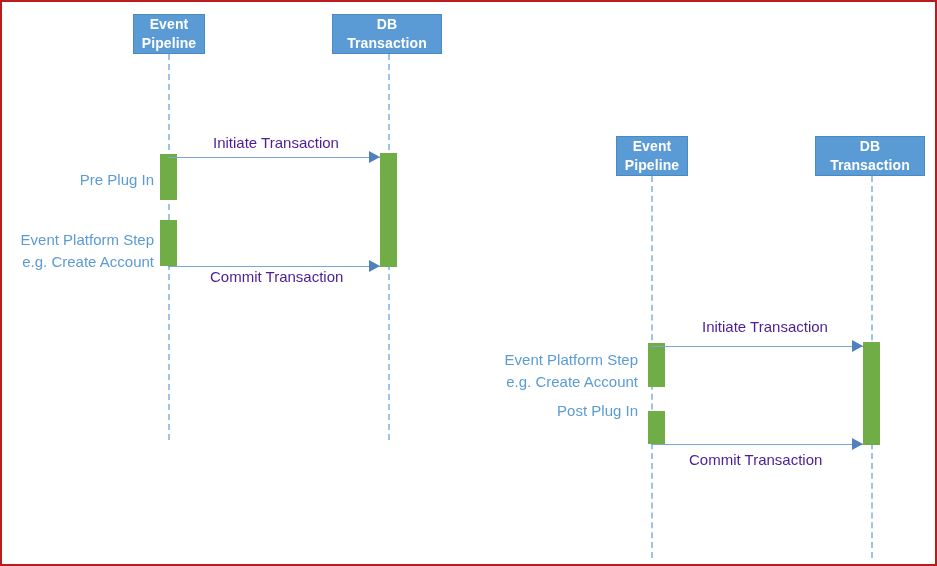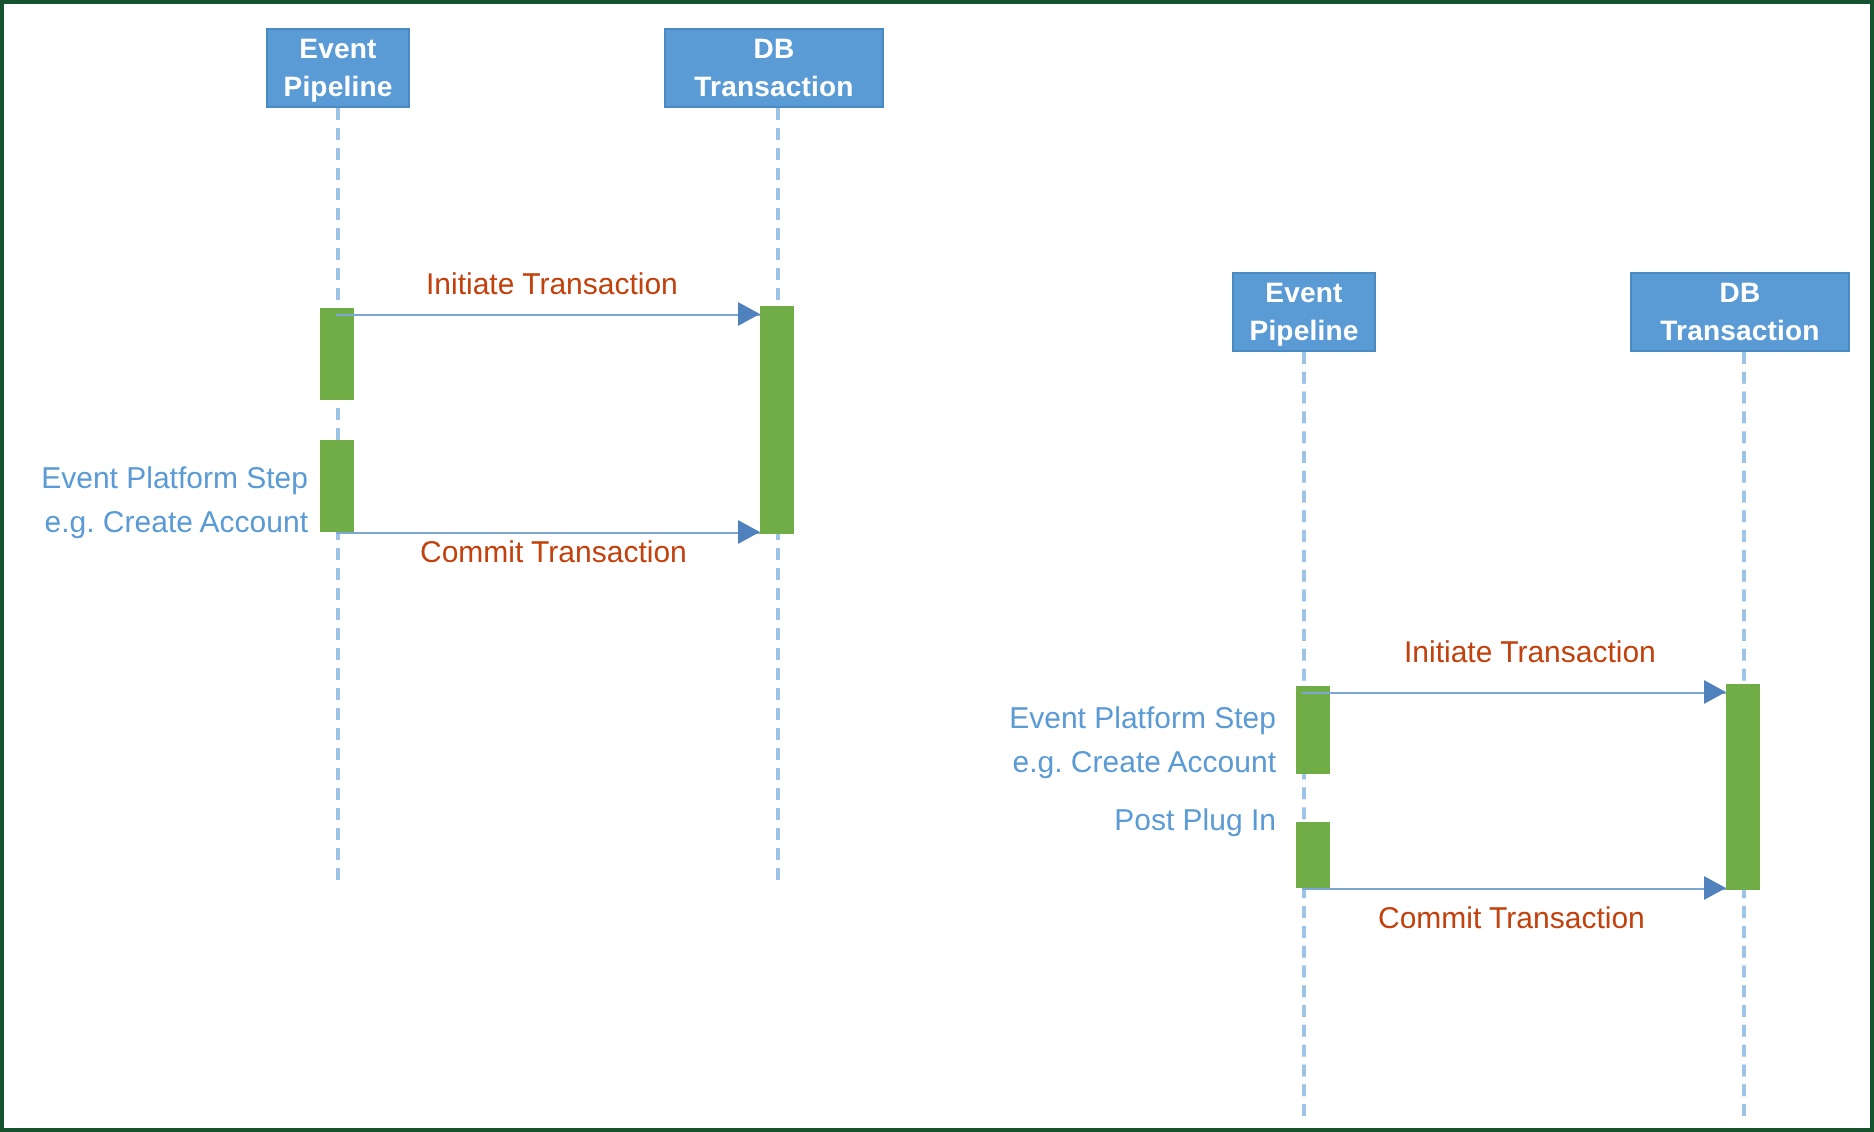--- a/index.html
+++ b/index.html
@@ -6,21 +6,21 @@
   html, body {
     margin: 0;
     padding: 0;
     background: #ffffff;
   }
   #canvas {
     position: relative;
     width: 937px;
     height: 566px;
     background: #ffffff;
-    border: 2px solid #14532d;
+    border: 2px solid #b91c1c;
     box-sizing: border-box;
     overflow: hidden;
     font-family: "Liberation Sans", sans-serif;
   }
   .diagram {
     position: absolute;
     top: 0;
     left: 0;
     width: 100%;
     height: 100%;
@@ -68,21 +68,21 @@
     width: 0;
     height: 0;
     border-top: 6px solid transparent;
     border-bottom: 6px solid transparent;
     border-left: 11px solid #4f81bd;
   }
 
   
   .msg-label {
     position: absolute;
-    color: #c2410c;
+    color: #4c1d95;
     font-size: 15px;
     line-height: 20px;
     white-space: nowrap;
   }
   .side-label {
     position: absolute;
     color: #5b9bd5;
     font-size: 15px;
     line-height: 22px;
     text-align: right;
@@ -117,20 +117,23 @@
     <div class="activation" style="left:378px; top:151px; width:17px; height:114px;"></div>
 
     <div class="message-line" style="left:166px; top:155px; width:212px;"></div>
     <div class="arrowhead" style="left:367px; top:149px;"></div>
     <div class="msg-label" style="left:211px; top:131px;">Initiate Transaction</div>
 
     <div class="message-line" style="left:166px; top:264px; width:212px;"></div>
     <div class="arrowhead" style="left:367px; top:258px;"></div>
     <div class="msg-label" style="left:208px; top:265px;">Commit Transaction</div>
 
+    <div class="side-label" style="left:48px; top:167px; width:104px;">
+      <div>Pre Plug In</div>
+    </div>
 
     <div class="side-label" style="left:8px; top:227px; width:144px;">
       <div>Event Platform Step</div>
       <div>e.g. Create Account</div>
     </div>
   </div>
 
   <div class="diagram">
 
     <div class="participant" style="left:614px; top:134px; width:72px; height:40px;">

